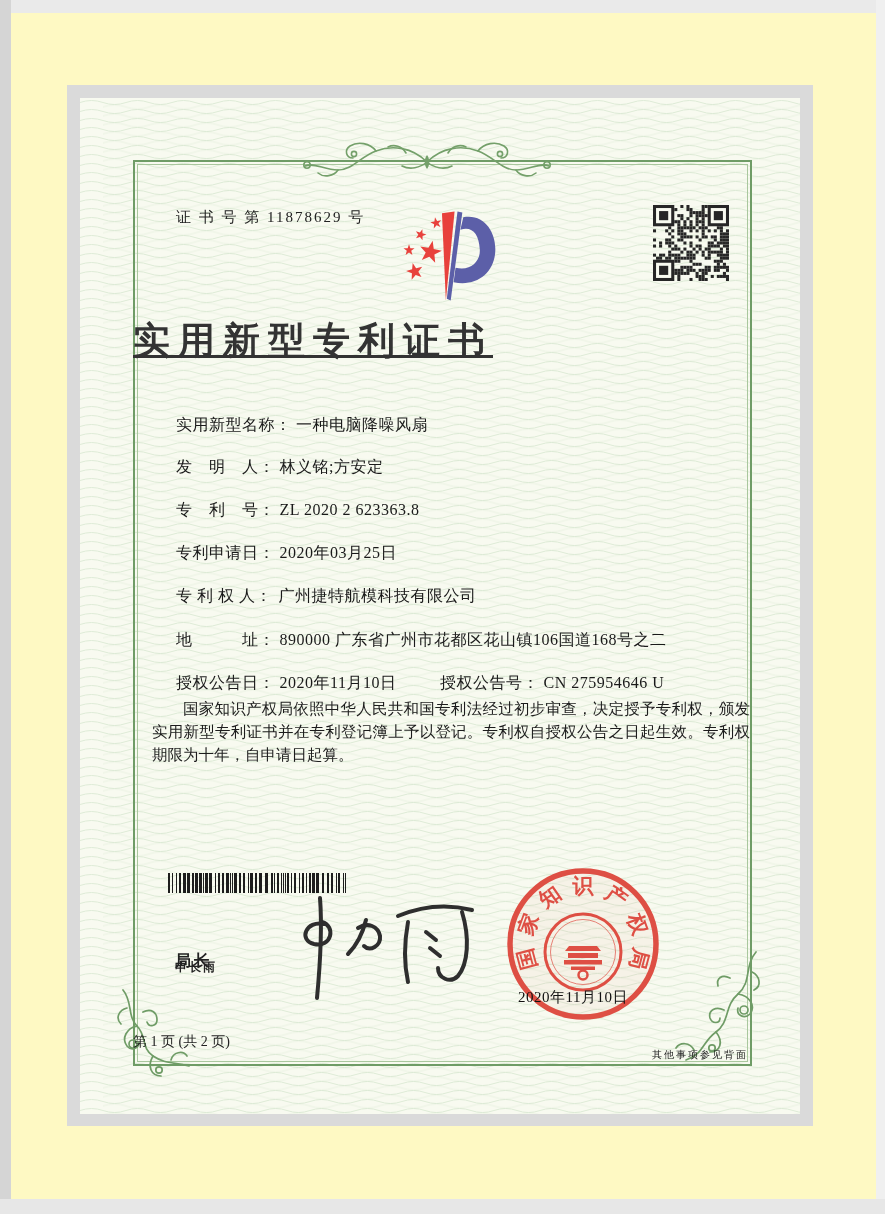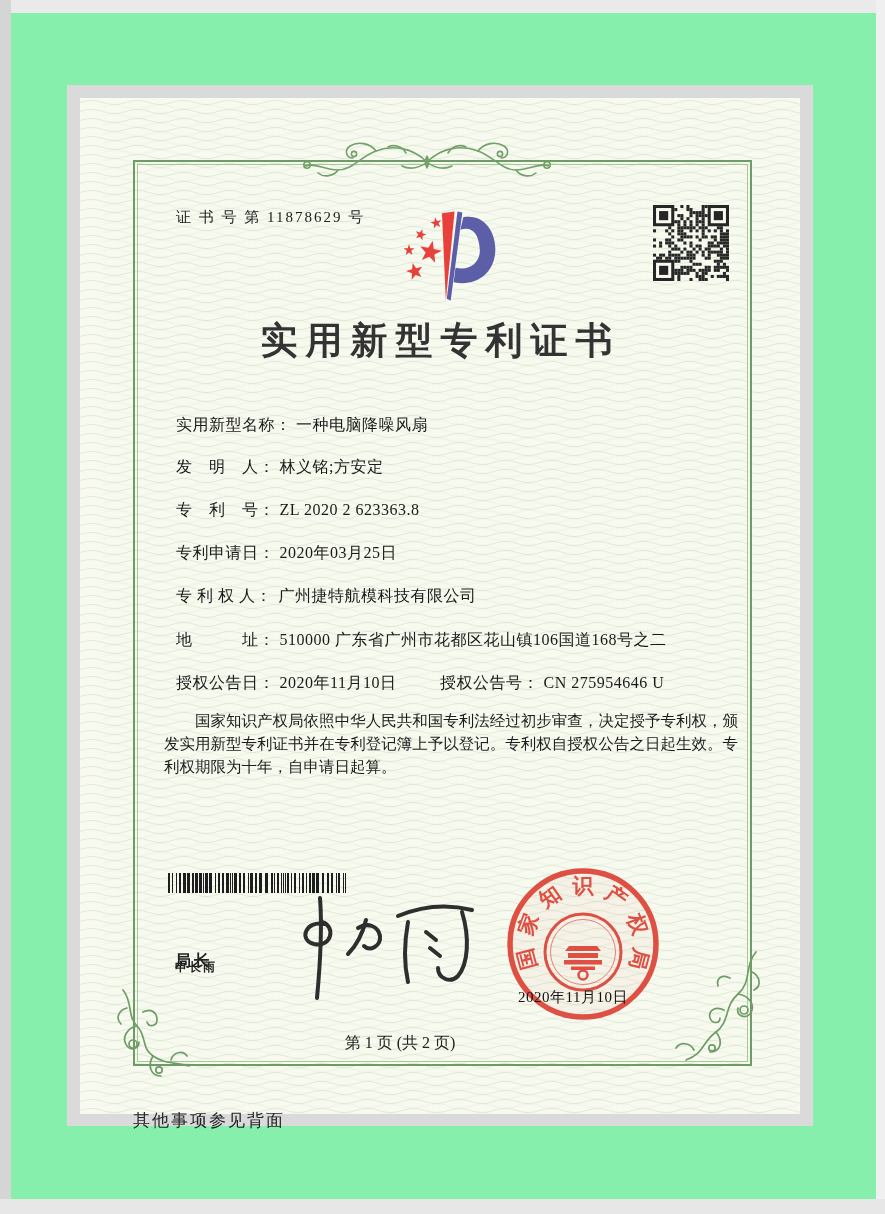--- a/index.html
+++ b/index.html
@@ -1,16 +1,16 @@
 <!DOCTYPE html>
 <html><head>
 <meta charset="utf-8">
 <style>
   html,body{margin:0;padding:0;background:#ffffff;}
-  .stage{position:relative;width:885px;height:1214px;background:#86efac;overflow:hidden;
+  .stage{position:relative;width:885px;height:1214px;background:#fef9c3;overflow:hidden;
          font-family:"Liberation Serif","DejaVu Serif",serif;}
   
   .edge{position:absolute;}
   .edge-top{left:0;top:0;right:0;height:13px;background:#eaeaea;}
   .edge-left{left:0;top:0;bottom:0;width:11px;background:#d5d5d5;}
   .edge-right{right:0;top:0;bottom:0;width:9px;background:#f0f0f0;}
   .edge-bottom{left:0;bottom:0;right:0;height:15px;background:#e7e7e7;}
   
   .mat-band{position:absolute;left:67px;top:85px;width:746px;height:1041px;background:#dadada;}
   
@@ -19,38 +19,38 @@
   
   .gborder{position:absolute;left:53px;top:62px;width:615px;height:902px;border:2px solid #6f9c66;}
   .gborder::after{content:"";position:absolute;inset:2px;border:1px solid #a9c79d;}
   .orn{position:absolute;}
   .orn-top{left:218px;top:43px;width:258px;height:40px;}
   .orn-bl{left:33px;top:888px;width:80px;height:94px;}
   .orn-br{left:588px;top:850px;width:97px;height:120px;}
   .cert-no{position:absolute;left:96px;top:110px;font-size:15px;letter-spacing:2px;color:#222;}
   .logo{position:absolute;left:298px;top:108px;width:126px;height:100px;}
   .qr{position:absolute;left:573px;top:107px;width:76px;height:76px;}
-  .title{position:absolute;left:53px;top:218px;width:615px;text-align:center;
-         font-size:37px;letter-spacing:8px;font-weight:600;color:#333;}
+  .title{position:absolute;left:53px;top:218px;width:615px;
+         font-size:37px;letter-spacing:8px;font-weight:600;color:#333;text-decoration:underline;}
   .frow{position:absolute;left:96px;font-size:16px;color:#1a1a1a;letter-spacing:0.5px;white-space:nowrap;}
   .frow .lab{display:inline-block;min-width:98px;}
   .paras{position:absolute;left:72px;top:599px;width:598px;font-size:15.5px;line-height:23px;
          text-align:justify;color:#1c1c1c;}
-  .paras p{margin:12px;text-indent:2em;}
+  .paras p{margin:0;text-indent:2em;}
   .barcode{position:absolute;left:88px;top:775px;width:178px;height:20px;}
   .signer-title{position:absolute;left:95px;top:829px;font-size:16px;letter-spacing:3px;font-weight:700;
                 color:#222;font-family:"Liberation Sans","DejaVu Sans",sans-serif;margin-top:24px;}
   .signer-name{position:absolute;left:95px;top:861px;font-size:12px;letter-spacing:2px;font-weight:700;
                color:#222;font-family:"Liberation Sans","DejaVu Sans",sans-serif;}
   .signature{position:absolute;left:200px;top:792px;width:212px;height:112px;}
   .seal{position:absolute;left:423px;top:766px;width:160px;height:160px;opacity:0.93;}
   .seal-date{position:absolute;left:438px;top:890px;width:160px;font-size:15px;color:#111;
              letter-spacing:0.5px;white-space:nowrap;}
-  .page-info{position:absolute;left:53px;top:935px;width:534px;text-align:center;font-size:16px;color:#222;}
-  .back-note{position:absolute;left:53px;top:1011px;width:615px;text-align:left;font-size:17px;
+  .page-info{position:absolute;left:53px;top:935px;width:534px;font-size:14px;color:#222;}
+  .back-note{position:absolute;left:53px;top:950px;width:615px;text-align:right;font-size:10px;
              letter-spacing:2px;color:#222;}
 </style>
 </head>
 <body>
 
 <div class="stage">
   <div class="edge edge-top"></div>
   <div class="edge edge-left"></div>
   <div class="edge edge-right"></div>
   <div class="edge edge-bottom"></div>
@@ -388,21 +388,21 @@
     <div class="frow" style="top:445px">
       <span class="lab">专利申请日：</span>
       <span class="val">2020年03月25日</span>
     </div>
     <div class="frow" style="top:488px">
       <span class="lab">专 利 权 人：</span>
       <span class="val">广州捷特航模科技有限公司</span>
     </div>
     <div class="frow" style="top:532px">
       <span class="lab">地　　　址：</span>
-      <span class="val">510000 广东省广州市花都区花山镇106国道168号之二</span>
+      <span class="val">890000 广东省广州市花都区花山镇106国道168号之二</span>
     </div>
 
     <div class="frow" style="top:575px">
       <span class="lab">授权公告日：</span>
       <span class="val">2020年11月10日</span>
     </div>
     <div class="frow" style="top:575px;left:360px">
       <span>授权公告号：</span>
       <span class="val">CN 275954646 U</span>
     </div>

